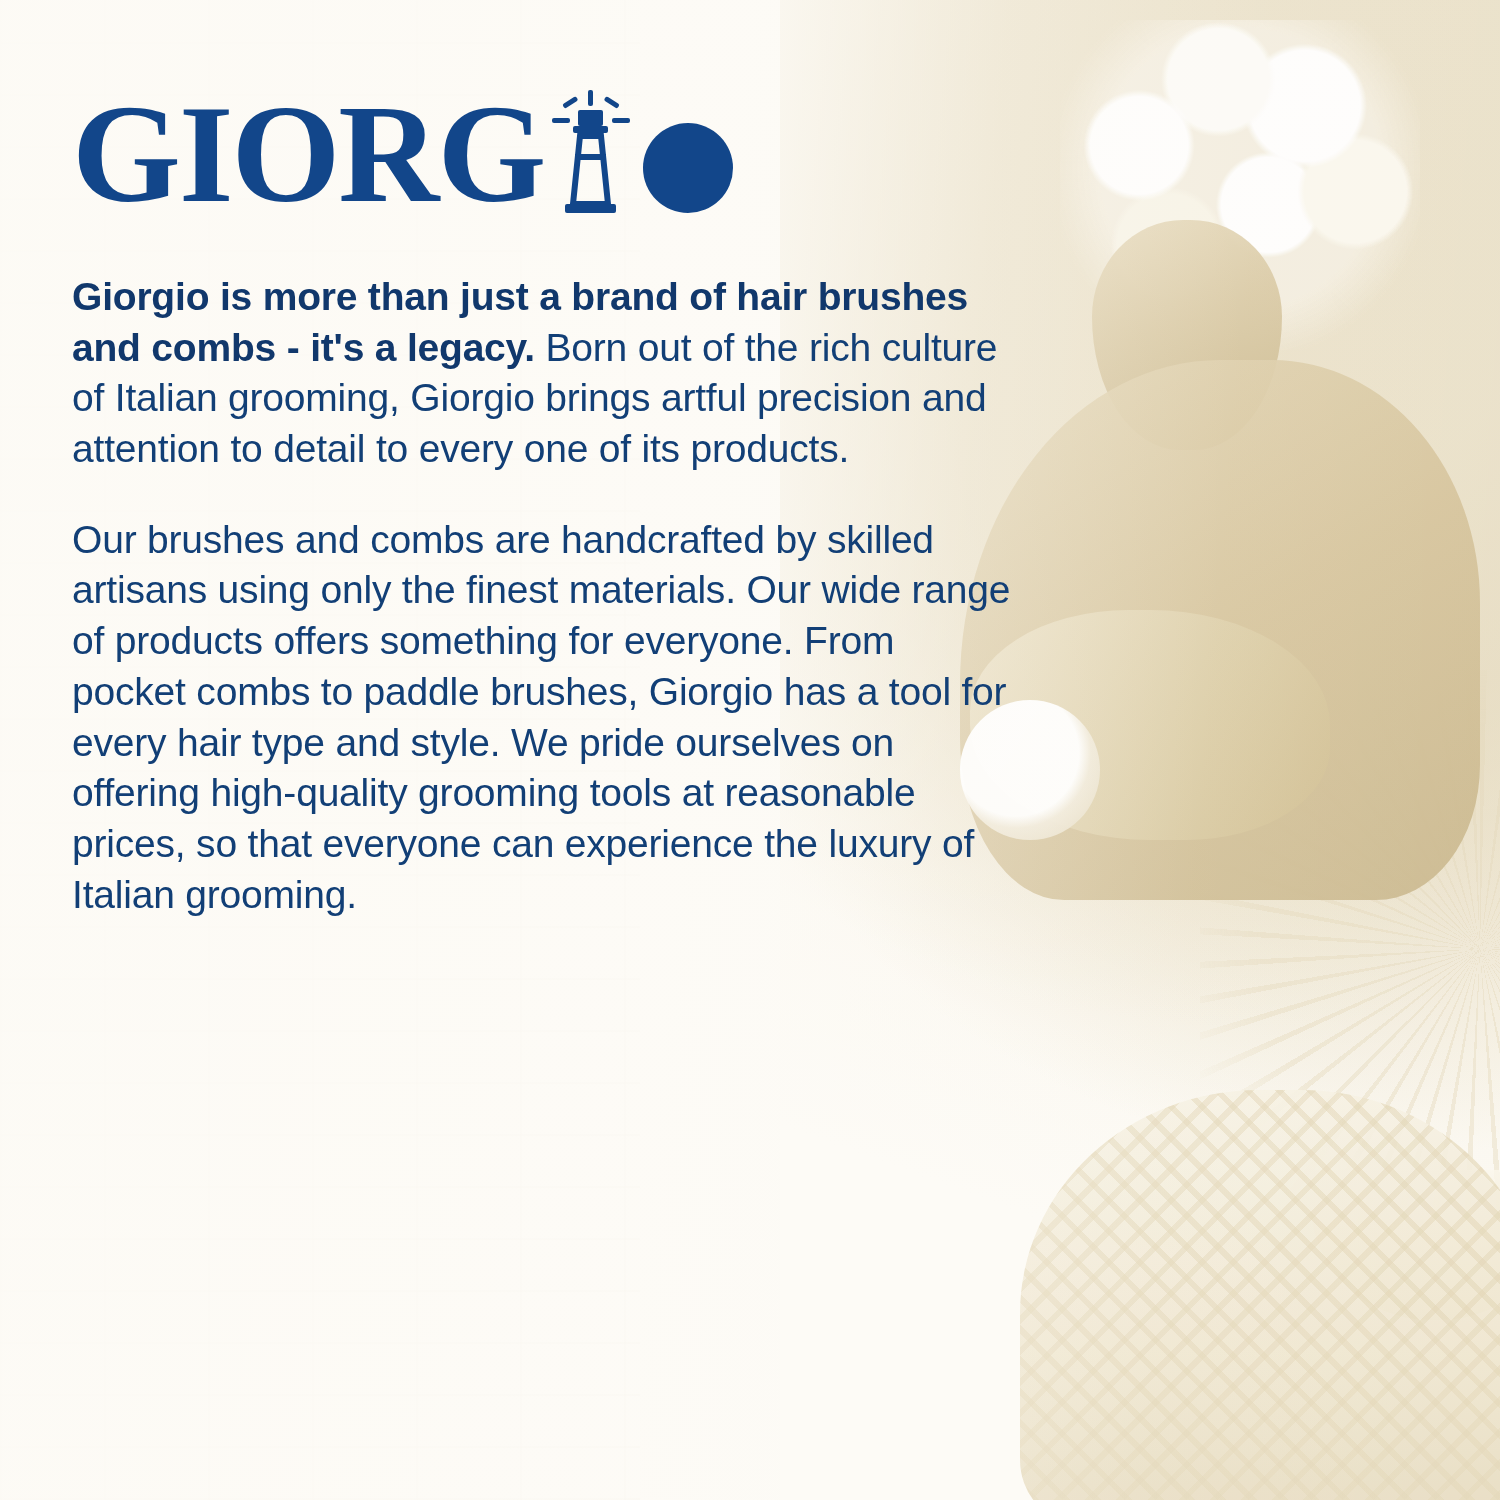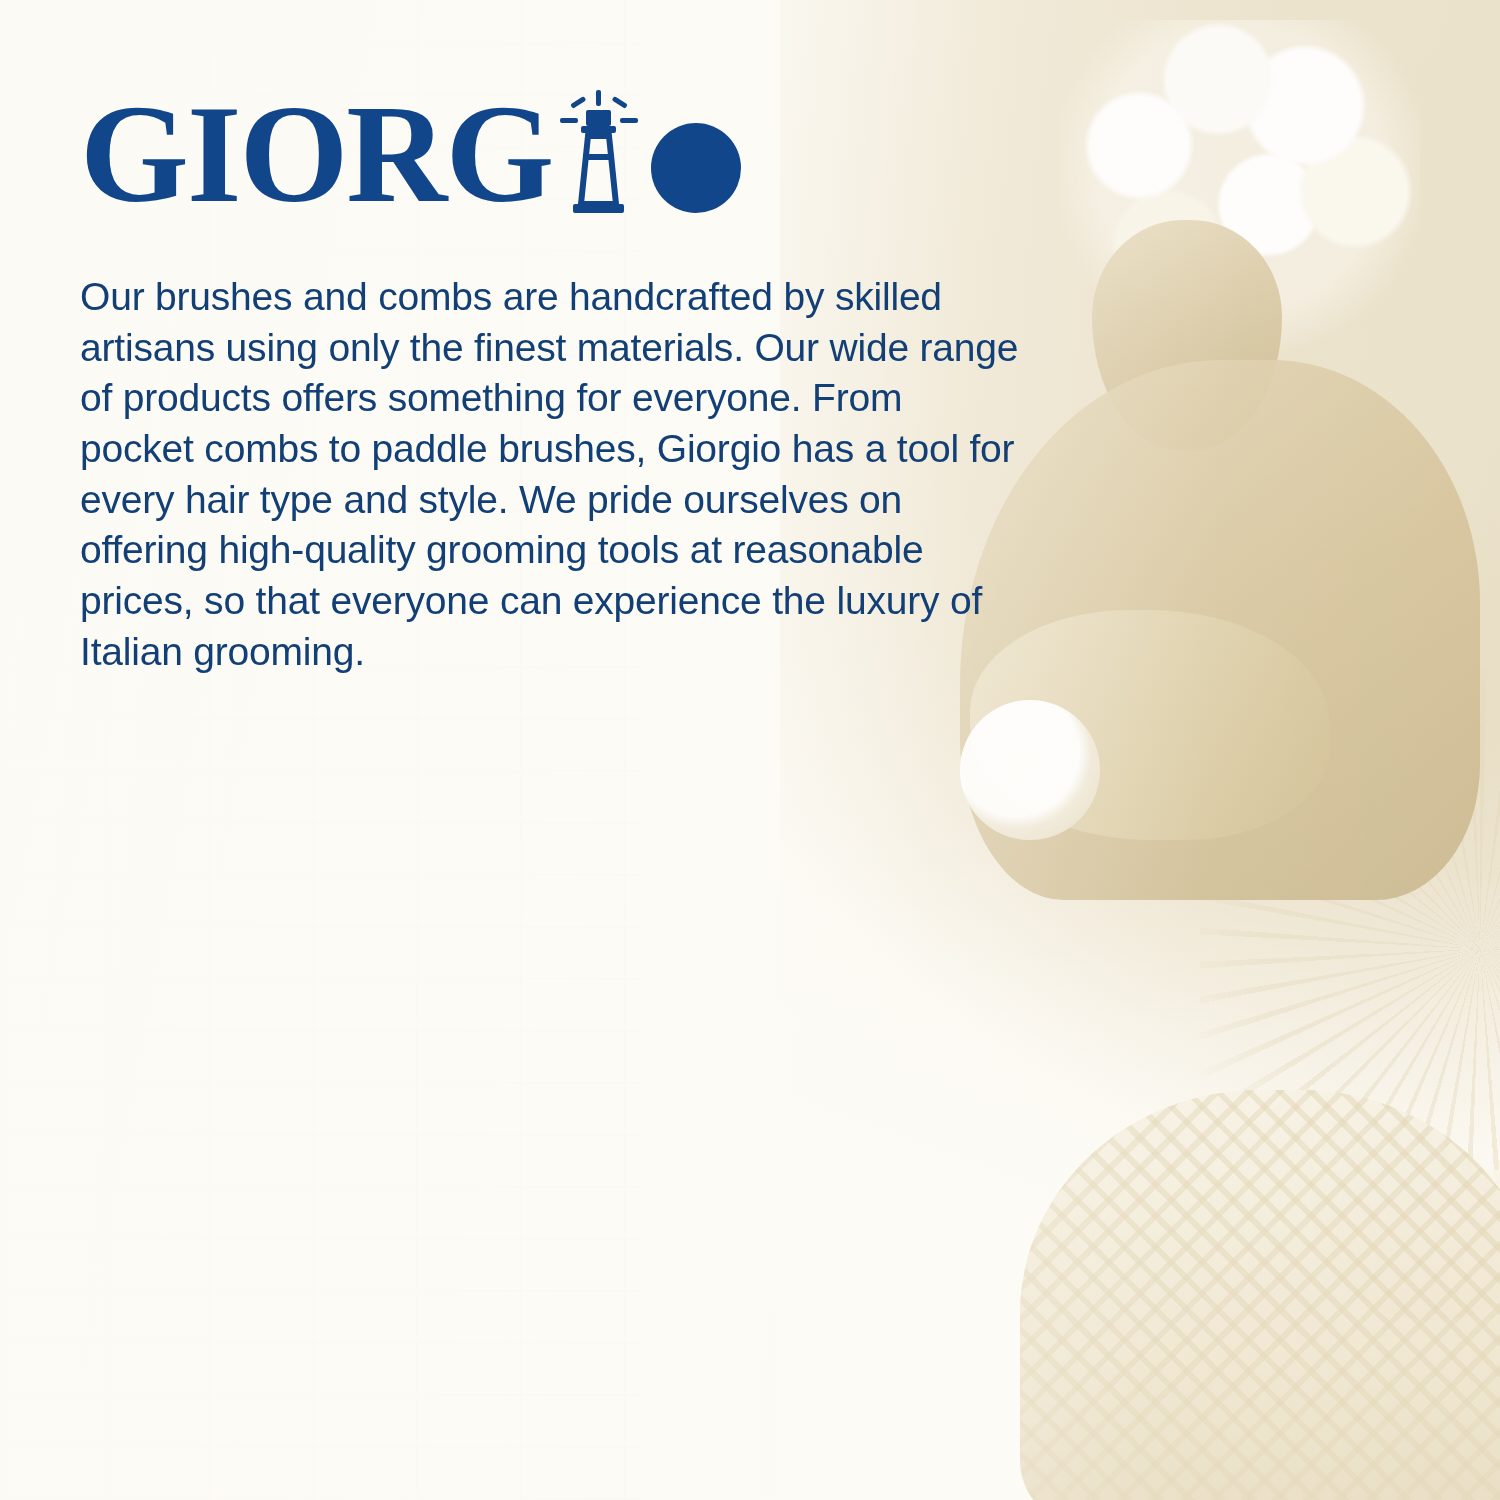--- a/index.html
+++ b/index.html
@@ -132,21 +132,21 @@
   }
   .wash {
     position: absolute;
     inset: 0;
     background: linear-gradient(95deg, rgba(253,251,246,0.96) 0%, rgba(253,251,246,0.88) 46%, rgba(253,251,246,0.30) 62%, rgba(253,251,246,0.06) 78%, rgba(253,251,246,0.0) 100%);
   }
 
   
   .content {
     position: absolute;
-    left: 80px;
+    left: 72px;
     top: 84px;
     width: 940px;
   }
 
   .logo {
     display: flex;
     align-items: flex-start;
     height: 160px;
   }
   .logo-word {
@@ -222,17 +222,20 @@
             <rect x="27" y="70" width="31" height="6"></rect>
 
             <rect x="17" y="120" width="51" height="9" rx="2"></rect>
           </g>
           <circle cx="140" cy="84" r="45" fill="#12468a"></circle>
         </svg>
       </div>
     </div>
 
     <div class="body-text">
+      <p>
+        <span class="lead-bold">Giorgio is more than just a brand of hair brushes and combs - it's a legacy.</span><span> Born out of the rich culture of Italian grooming, Giorgio brings artful precision and attention to detail to every one of its products.</span>
+      </p>
       <p>Our brushes and combs are handcrafted by skilled artisans using only the finest materials. Our wide range of products offers something for everyone. From pocket combs to paddle brushes, Giorgio has a tool for every hair type and style. We pride ourselves on offering high-quality grooming tools at reasonable prices, so that everyone can experience the luxury of Italian grooming.</p>
     </div>
 
   </div>
 </div>
 
 </body></html>

